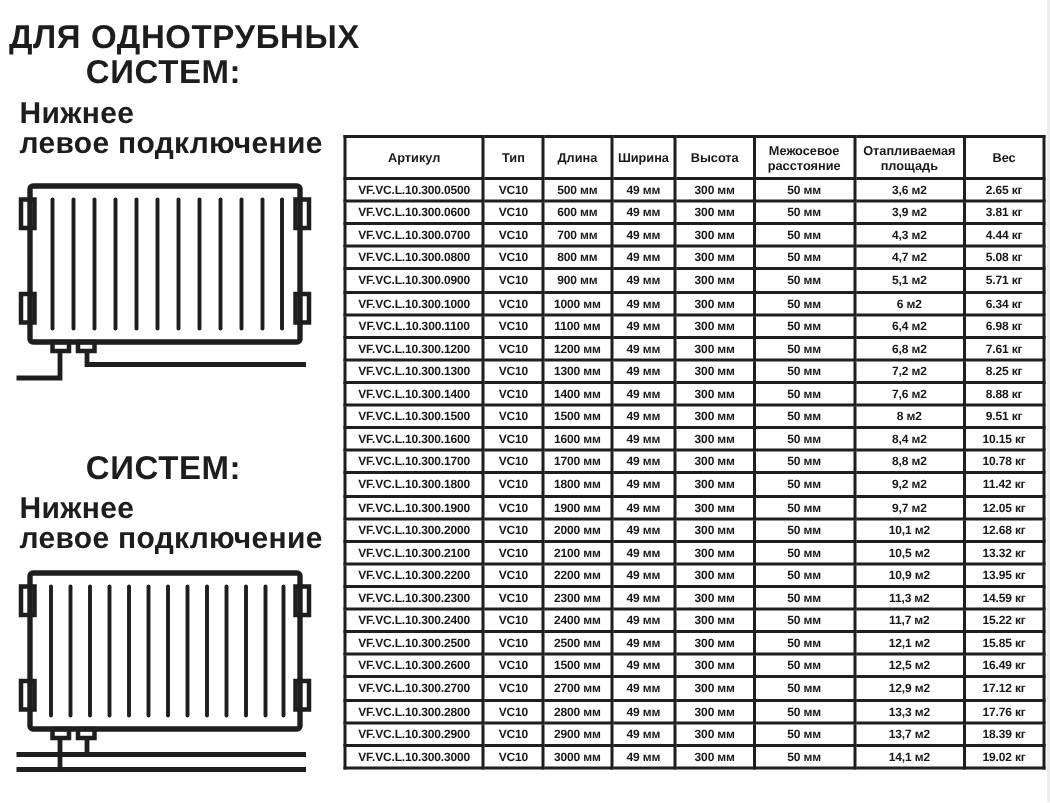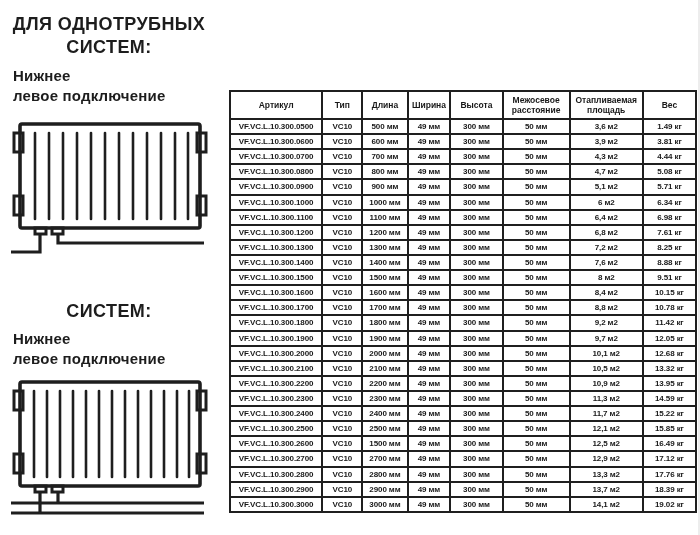--- a/index.html
+++ b/index.html
@@ -6,26 +6,26 @@
   body{
     width:700px;height:535px;position:relative;overflow:hidden;
     background:#ffffff;
     font-family:"Liberation Sans",sans-serif;
     color:#1d1d1d;
     box-sizing:border-box;
     border-right:2px solid #ededed;
   }
   .left-heading{
     position:absolute;left:6px;width:206px;text-align:center;
-    font-size:18px;font-weight:800;line-height:23px;letter-spacing:.4px;
+    font-size:22px;font-weight:800;line-height:23px;letter-spacing:.4px;
     color:#1d1d1d;white-space:nowrap;
   }
   .left-sub{
     position:absolute;left:13px;width:210px;text-align:left;
-    font-size:15px;font-weight:800;line-height:20px;letter-spacing:.2px;
+    font-size:20px;font-weight:800;line-height:20px;letter-spacing:.2px;
     color:#1d1d1d;
   }
   .diagram{position:absolute;left:8px;width:204px;height:149px;}
   .diagram svg{display:block;width:100%;height:100%;}
 
   .spec-table{
     position:absolute;left:229px;top:90px;width:468px;height:423px;
     border-collapse:collapse;table-layout:fixed;
   }
   .spec-table th,.spec-table td{
@@ -160,21 +160,21 @@
   </thead>
   <tbody>
       <tr>
         <td>VF.VC.L.10.300.0500</td>
         <td>VC10</td>
         <td>500 мм</td>
         <td>49 мм</td>
         <td>300 мм</td>
         <td>50 мм</td>
         <td>3,6 м2</td>
-        <td>1.49 кг</td>
+        <td>2.65 кг</td>
       </tr>
       <tr>
         <td>VF.VC.L.10.300.0600</td>
         <td>VC10</td>
         <td>600 мм</td>
         <td>49 мм</td>
         <td>300 мм</td>
         <td>50 мм</td>
         <td>3,9 м2</td>
         <td>3.81 кг</td>

